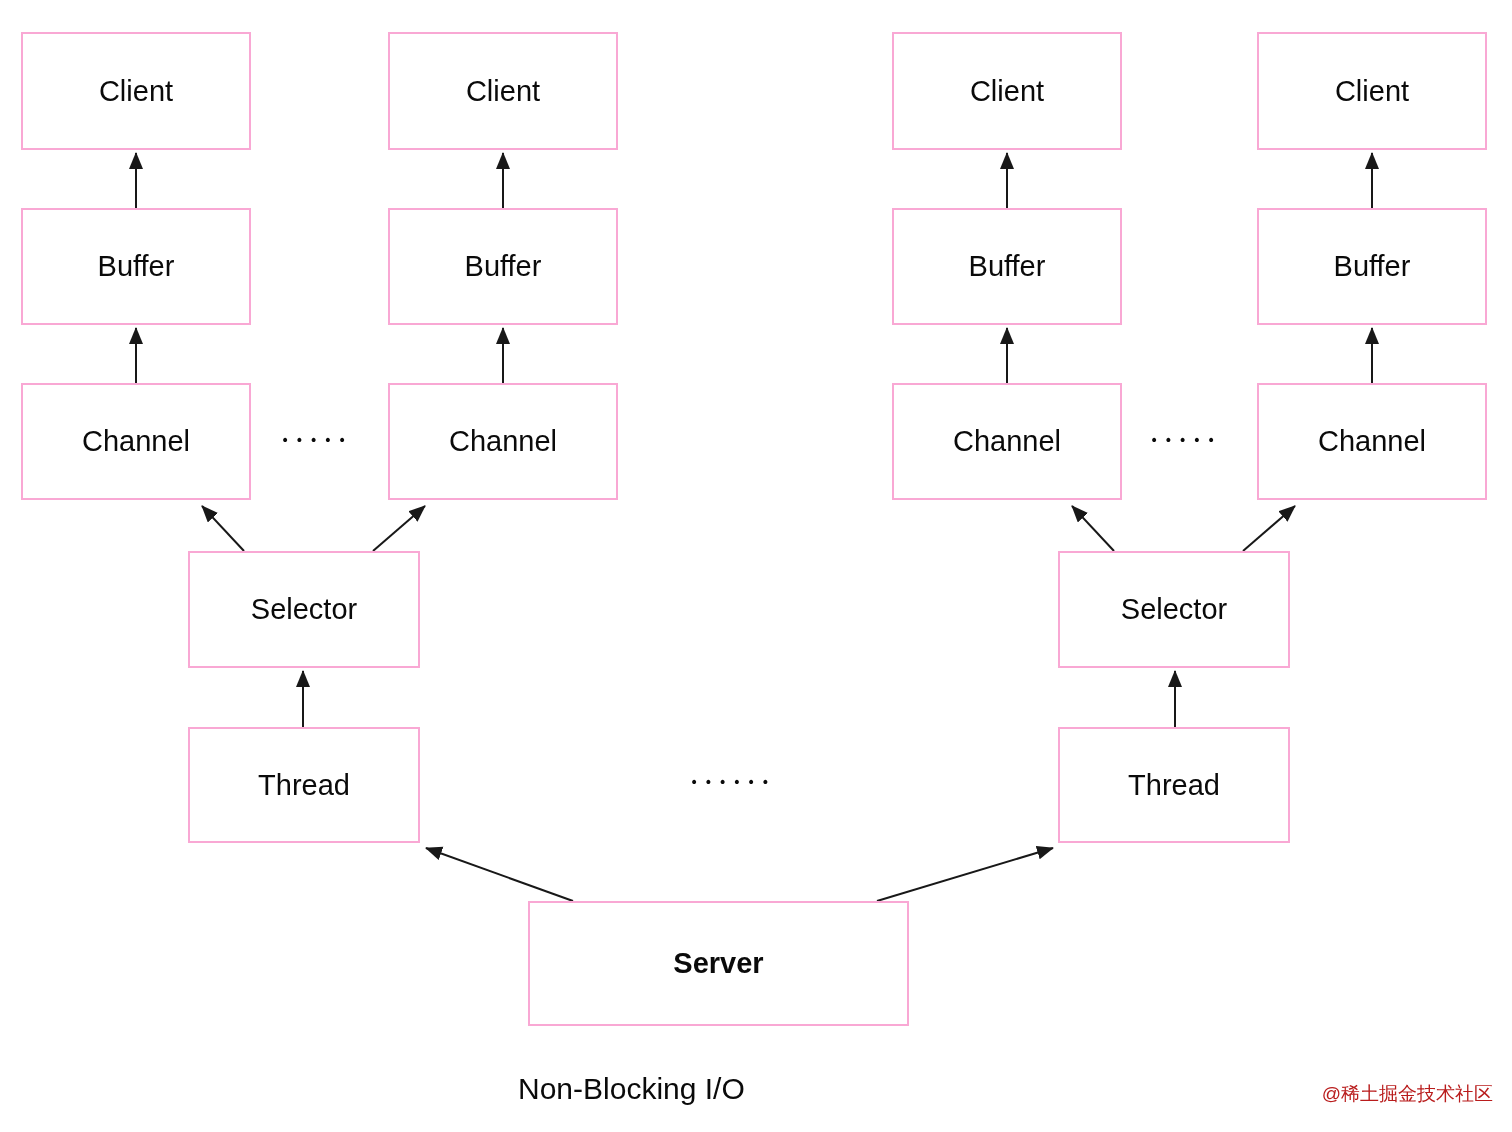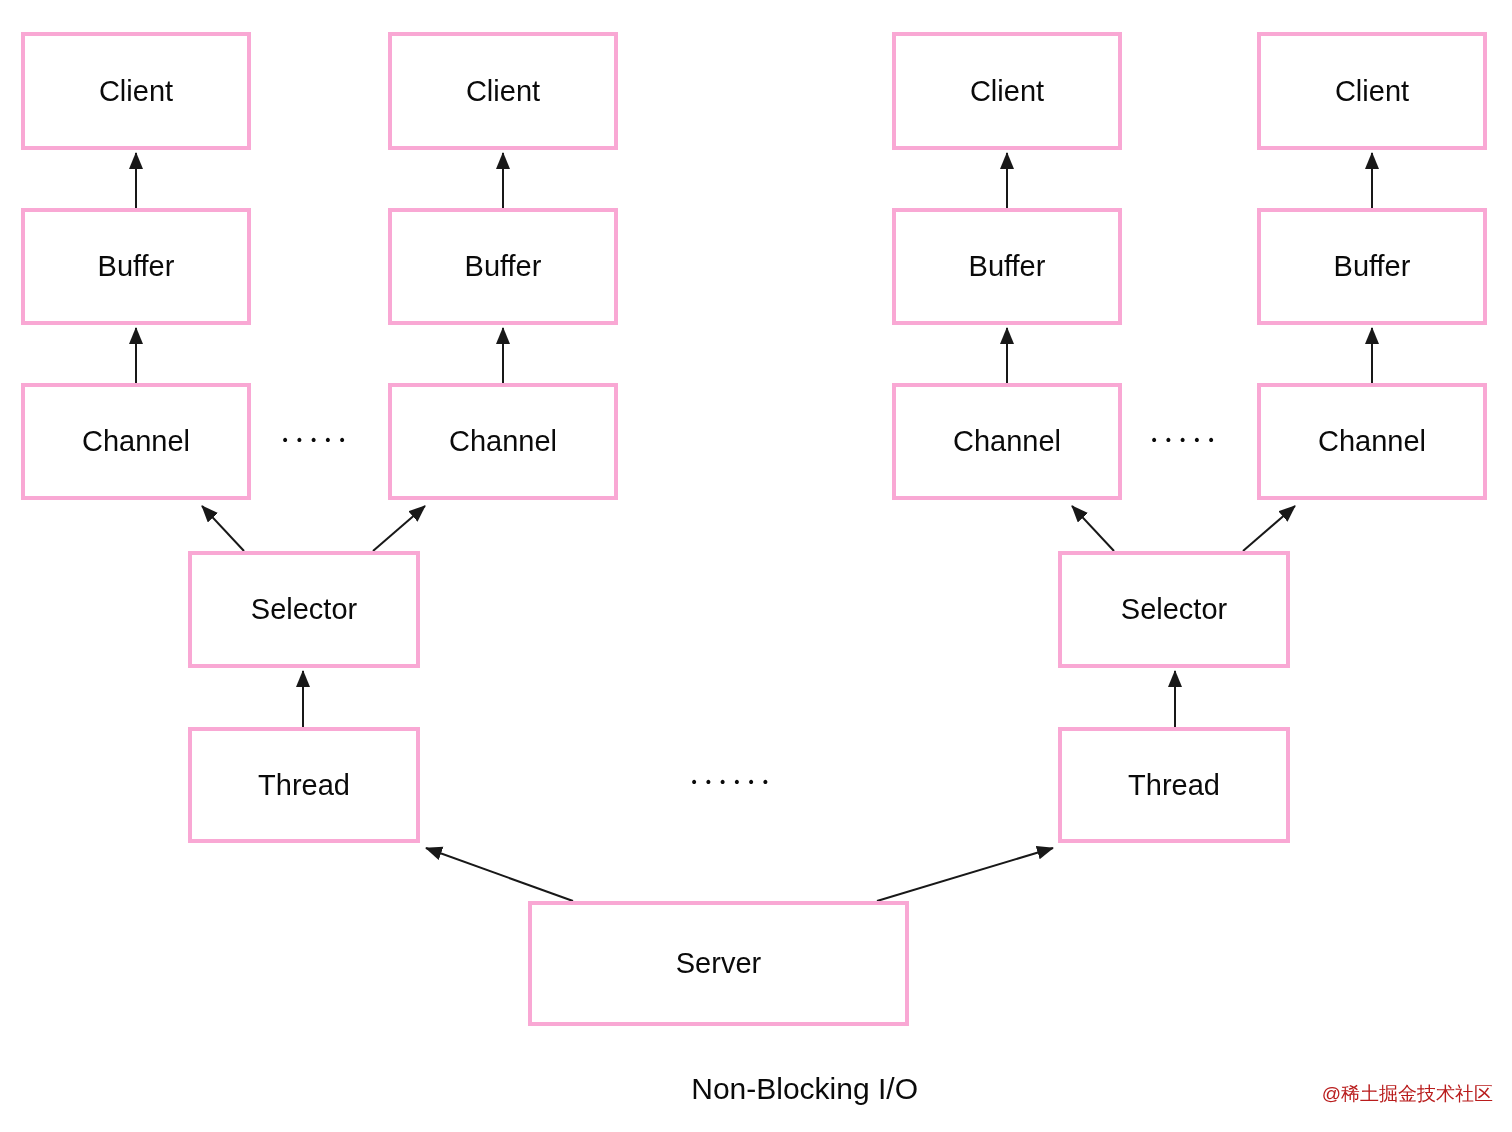--- a/index.html
+++ b/index.html
@@ -13,21 +13,21 @@
   }
   .arrows {
     position: absolute;
     left: 0; top: 0;
     width: 1512px; height: 1132px;
   }
   .box {
     position: absolute;
     box-sizing: border-box;
     background: #ffffff;
-    border: 4px solid #f9a8d4;
+    border: 2px solid #f9a8d4;
     display: flex;
     align-items: center;
     justify-content: center;
     font-size: 29px;
     color: #0a0a0a;
     white-space: nowrap;
   }
   .node-sm { width: 230px; height: 118px; }
   .client-1  { left: 21px;   top: 32px; }
   .client-2  { left: 388px;  top: 32px; }
@@ -38,36 +38,36 @@
   .buffer-3  { left: 892px;  top: 208px; height: 117px; }
   .buffer-4  { left: 1257px; top: 208px; height: 117px; }
   .channel-1 { left: 21px;   top: 383px; height: 117px; }
   .channel-2 { left: 388px;  top: 383px; height: 117px; }
   .channel-3 { left: 892px;  top: 383px; height: 117px; }
   .channel-4 { left: 1257px; top: 383px; height: 117px; }
   .selector-left  { left: 188px;  top: 551px; width: 232px; height: 117px; }
   .selector-right { left: 1058px; top: 551px; width: 232px; height: 117px; }
   .thread-left    { left: 188px;  top: 727px; width: 232px; height: 116px; }
   .thread-right   { left: 1058px; top: 727px; width: 232px; height: 116px; }
-  .server-box     { left: 528px;  top: 901px; width: 381px; height: 125px; }
+  .server-box     { left: 528px;  top: 901px; width: 381px; height: 125px; font-weight: bold; }
   .dots {
     position: absolute;
     color: #0a0a0a;
     font-size: 14px;
     letter-spacing: 6px;
     text-align: center;
     font-family: "DejaVu Sans", sans-serif;
   }
   .dots-left   { left: 281px; top: 432px; width: 70px; }
   .dots-right  { left: 1150px; top: 432px; width: 70px; }
   .dots-center { left: 690px; top: 774px; width: 80px; }
   .diagram-title {
     position: absolute;
     left: 518px; top: 1072px; width: 400px;
-    text-align: right;
+    text-align: left;
     font-size: 30px;
     color: #0a0a0a;
   }
   .watermark {
     position: absolute;
     right: 19px; top: 1081px;
     font-size: 19px;
     color: #b91c1c;
   }
 </style>

